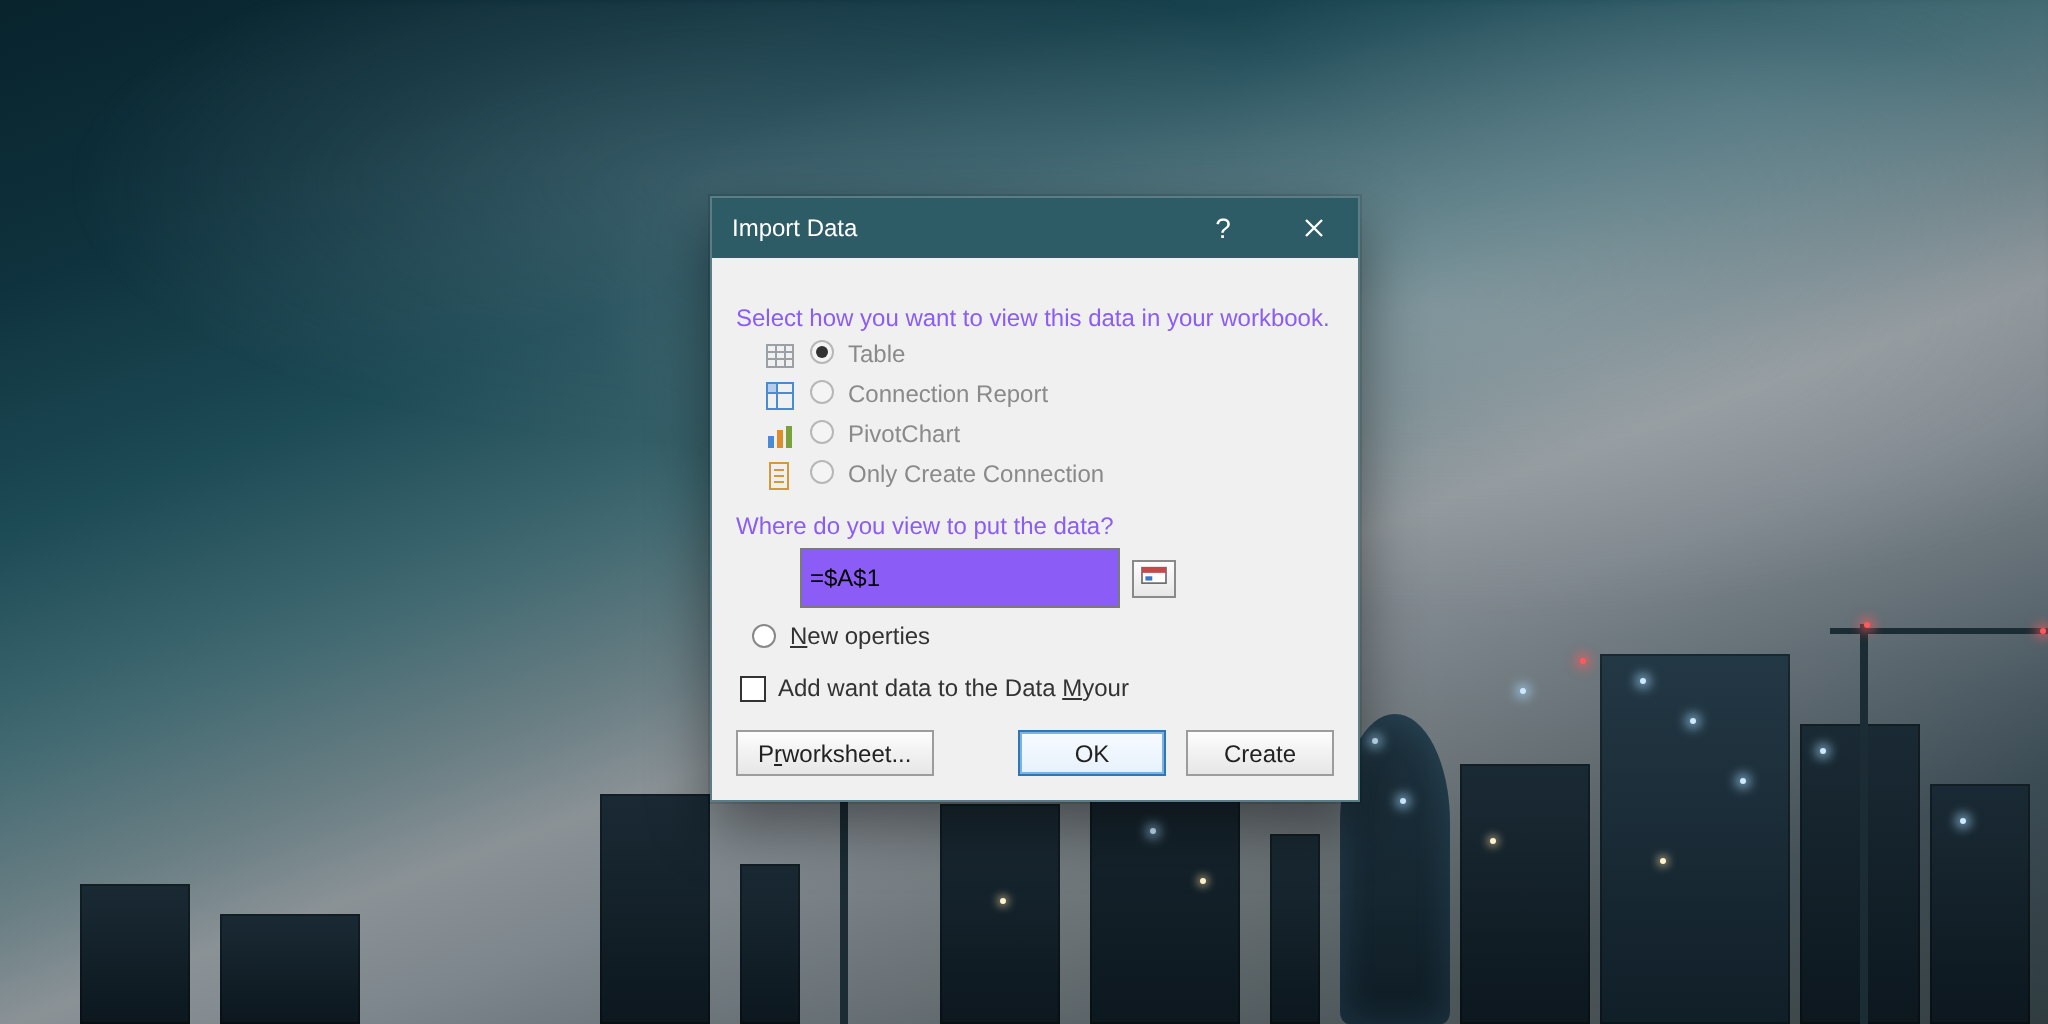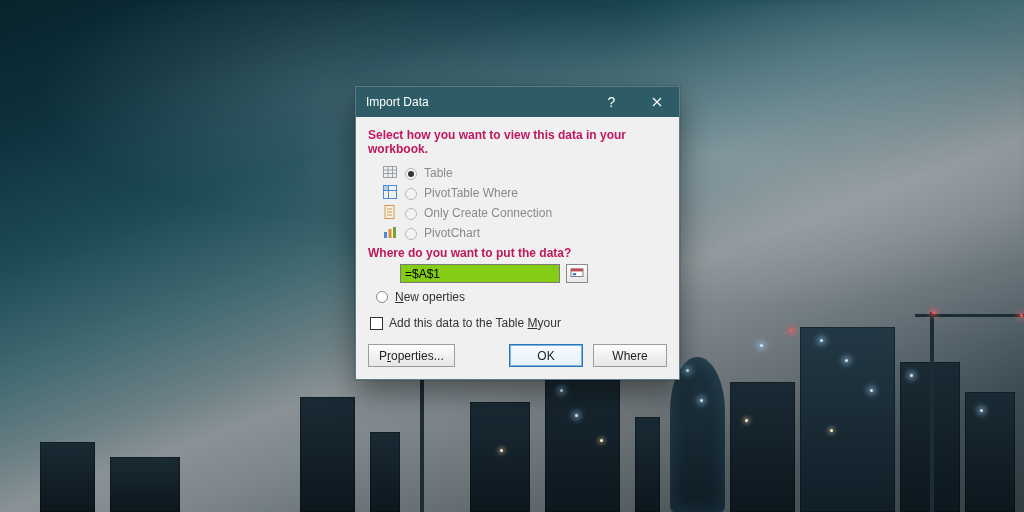--- a/index.html
+++ b/index.html
@@ -42,48 +42,48 @@
   .crane .jib{height:3px;background:#1b2c34;position:absolute;}
   .crane.c1{left:420px}.crane.c1 .mast{height:180px;left:0}.crane.c1 .jib{width:120px;left:-30px;bottom:175px}
   .crane.c2{left:930px}.crane.c2 .mast{height:200px;left:0}.crane.c2 .jib{width:110px;left:-15px;bottom:195px}
   .lights{position:absolute;inset:0}
   .lt{position:absolute;width:3px;height:3px;border-radius:50%;background:#cde8ff;box-shadow:0 0 6px 2px rgba(170,220,255,.8)}
   .lt.w{background:#fff2cc;box-shadow:0 0 5px 1px rgba(255,230,170,.8)}
   .lt.r{background:#ff5a5a;box-shadow:0 0 6px 2px rgba(255,90,90,.8)}
 
   
   .dialog{
-    position:absolute;left:355px;top:86px;width:323px;
+    position:absolute;left:355px;top:98px;width:323px;
     background:#f0f0f0;border:1px solid #5a7d88;
     box-shadow:0 12px 28px rgba(0,0,0,.45),0 0 0 1px rgba(0,0,0,.1);
   }
   .titlebar{
     display:flex;align-items:center;height:30px;
     background:#2e5c66;color:#fff;padding:0 0 0 10px;
     font-size:12px;
   }
   .titlebar .title{flex:1}
   .titlebar .tbtn{width:45px;height:30px;display:flex;align-items:center;justify-content:center;color:#fff}
   .titlebar svg{width:10px;height:10px;stroke:#fff;stroke-width:1.2;fill:none}
   .titlebar .help{font-size:14px;font-weight:400}
 
   .body{padding:9px 12px 12px 12px;color:#333}
-  .hdr{font-weight:700;color:#be185d;margin:2px 0 4px 0}
-  .optrow{display:flex;align-items:flex-end;gap:7px;height:20px;margin-left:14px}
+  .hdr{font-weight:400;color:#8b5cf6;margin:14px 0 4px 0}
+  .optrow{display:flex;align-items:flex-start;gap:7px;height:20px;margin-left:14px}
   .optrow.disabled{color:#8a8a8a}
   .ico{width:16px;height:16px;display:flex;align-items:center;justify-content:center}
   .ico svg{width:16px;height:16px}
   .radio{appearance:none;-webkit-appearance:none;width:12px;height:12px;border:1px solid #888;border-radius:50%;background:#fff;margin:0;position:relative;flex:0 0 auto}
   .radio:disabled{border-color:#b7b7b7;background:#f4f4f4}
   .radio:checked::after{content:"";position:absolute;left:2px;top:2px;width:6px;height:6px;border-radius:50%;background:#333}
   .chk{appearance:none;-webkit-appearance:none;width:13px;height:13px;border:1px solid #333;background:#fff;margin:0;flex:0 0 auto}
   .locrow{display:flex;align-items:center;gap:7px;height:20px;margin-left:8px}
   .refbox{display:flex;align-items:center;margin:3px 0 4px 32px}
   .refbox input{
-    width:160px;height:19px;border:1px solid #7a7a7a;background:#84cc16;
+    width:160px;height:30px;border:1px solid #7a7a7a;background:#8b5cf6;
     font-family:inherit;font-size:12px;padding:0 4px;box-sizing:border-box;
   }
   .refbtn{
     width:22px;height:19px;margin-left:6px;border:1px solid #8a8a8a;
     background:linear-gradient(#fdfdfd,#e7e7e7);
     display:flex;align-items:center;justify-content:center;box-sizing:border-box;
   }
   .refbtn svg{width:14px;height:12px}
 
   .modelrow{display:flex;align-items:center;gap:6px;margin:9px 0 0 2px}
@@ -181,73 +181,73 @@
       <div class="optrow disabled">
         <span class="ico">
           <svg viewBox="0 0 16 16">
               <rect x="1.5" y="1.5" width="13" height="13" fill="none" stroke="#4a8bd6"></rect>
               <rect x="1.5" y="1.5" width="5" height="5" fill="#4a8bd6" opacity=".35"></rect>
               <line x1="6.5" y1="1.5" x2="6.5" y2="14.5" stroke="#4a8bd6"></line>
               <line x1="1.5" y1="6.5" x2="14.5" y2="6.5" stroke="#4a8bd6"></line>
             </svg>
         </span>
         <input type="radio" class="radio" disabled="" style="">
-        <span class="lbl">PivotTable Where</span>
+        <span class="lbl">Connection Report</span>
+      </div>
+
+      <div class="optrow disabled">
+        <span class="ico">
+          <svg viewBox="0 0 16 16">
+              <rect x="2" y="8" width="3" height="6" fill="#4a8bd6"></rect>
+              <rect x="6.5" y="5" width="3" height="9" fill="#e08b2c"></rect>
+              <rect x="11" y="3" width="3" height="11" fill="#7aa23c"></rect>
+            </svg>
+        </span>
+        <input type="radio" class="radio" disabled="" style="">
+        <span class="lbl">PivotChart</span>
       </div>
 
       <div class="optrow disabled">
         <span class="ico">
           <svg viewBox="0 0 16 16">
               <rect x="3" y="1.5" width="9" height="13" fill="none" stroke="#d49a3a"></rect>
               <line x1="5" y1="5" x2="10" y2="5" stroke="#d49a3a"></line>
               <line x1="5" y1="8" x2="10" y2="8" stroke="#d49a3a"></line>
               <line x1="5" y1="11" x2="10" y2="11" stroke="#d49a3a"></line>
             </svg>
         </span>
         <input type="radio" class="radio" disabled="" style="">
         <span class="lbl">Only Create Connection</span>
       </div>
 
-      <div class="optrow disabled">
-        <span class="ico">
-          <svg viewBox="0 0 16 16">
-              <rect x="2" y="8" width="3" height="6" fill="#4a8bd6"></rect>
-              <rect x="6.5" y="5" width="3" height="9" fill="#e08b2c"></rect>
-              <rect x="11" y="3" width="3" height="11" fill="#7aa23c"></rect>
-            </svg>
-        </span>
-        <input type="radio" class="radio" disabled="" style="">
-        <span class="lbl">PivotChart</span>
-      </div>
-
-      <div class="hdr" style="margin-top:6px">Where do you want to put the data?</div>
+      <div class="hdr" style="margin-top:6px">Where do you view to put the data?</div>
 
 
       <div class="refbox">
         <input type="text" value="=$A$1" style="">
         <div class="refbtn">
           <svg viewBox="0 0 16 14">
             <rect x="1" y="1" width="14" height="9" fill="#fff" stroke="#6e6e6e"></rect>
             <rect x="1" y="1" width="14" height="3" fill="#c54b4b"></rect>
             <rect x="3" y="6" width="4" height="2.5" fill="#3b77c2"></rect>
           </svg>
         </div>
       </div>
 
       <div class="locrow">
         <input type="radio" name="loc" class="radio" style="">
         <span class="lbl"><span class="ul">N</span><span>ew operties</span></span>
       </div>
 
       <div class="modelrow">
         <input type="checkbox" class="chk" style="">
-        <span class="lbl"><span>Add this data to the Table </span><span class="ul">M</span><span>your</span></span>
+        <span class="lbl"><span>Add want data to the Data </span><span class="ul">M</span><span>your</span></span>
       </div>
 
       <div class="footer">
-        <button class="btn"><span>P</span><span class="ul">r</span><span>operties...</span></button>
+        <button class="btn"><span>P</span><span class="ul">r</span><span>worksheet...</span></button>
         <span class="spacer"></span>
         <button class="btn primary">OK</button>
-        <button class="btn">Where</button>
+        <button class="btn">Create</button>
       </div>
     </div>
   </div>
 </div>
 
 </body></html>

